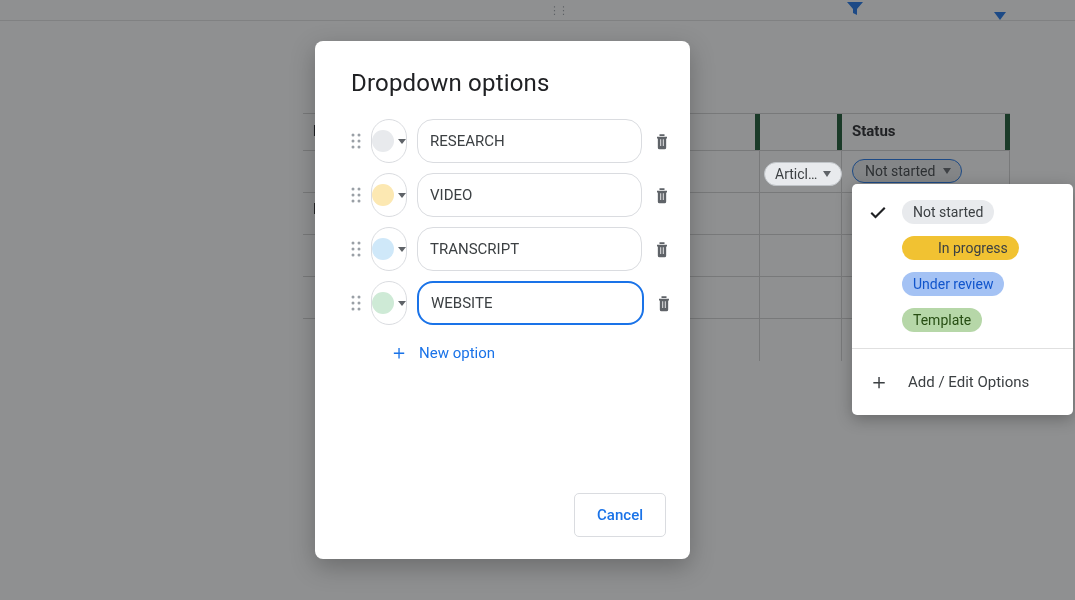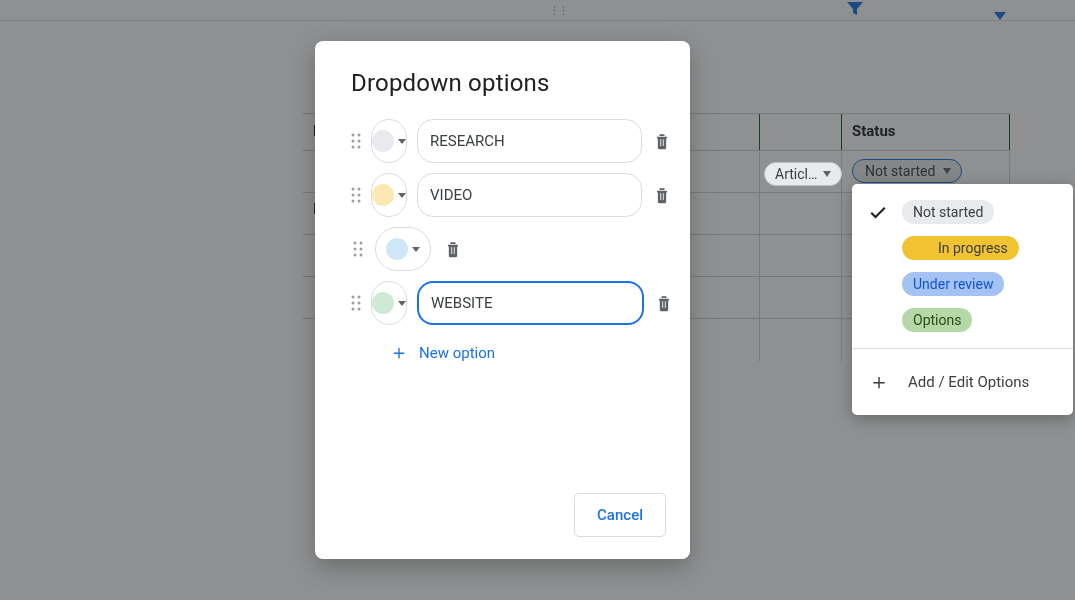--- a/index.html
+++ b/index.html
@@ -6,21 +6,21 @@
     body { width: 1075px; height: 600px; overflow: hidden; position: relative; background: #fff; }
     
     .bg-sheet { position: absolute; inset: 0; background: #fff; }
     .bg-toprow { height: 21px; border-bottom: 1px solid #e0e0e0; position: relative; }
     .bg-toprow .filter-ic { position: absolute; left: 847px; top: 2px; color: #1a73e8; font-size: 14px; }
     .bg-toprow .drop-ic { position: absolute; left: 994px; top: 5px; }
     .bg-toprow .handle-ic { position: absolute; left: 549px; top: 4px; color: #9aa0a6; font-size: 11px; letter-spacing: -2px; }
     
     .bg-table { position: absolute; left: 303px; top: 113px; }
     .bg-header { display: flex; border-top: 1px solid #d0d0d0; border-bottom: 1px solid #d0d0d0; height: 38px; }
-    .bg-hcell { border-right: 1px solid #14532d; padding: 8px 10px; font-weight: bold; font-size: 15px; color: #202124; background:#fff; }
+    .bg-hcell { border-right: 5px solid #14532d; padding: 8px 10px; font-weight: bold; font-size: 15px; color: #202124; background:#fff; }
     .bg-row { display: flex; border-bottom: 1px solid #d0d0d0; height: 42px; }
     .bg-cell { border-right: 1px solid #d0d0d0; padding: 8px 10px; font-size: 14px; }
     .col-d { width: 457px; }
     .col-e { width: 82px; }
     .col-f { width: 168px; }
     
     .bg-chip { display: inline-flex; align-items: center; gap: 6px; background: #e8eaed; border: 1px solid #c0c4c8; border-radius: 14px; padding: 3px 10px; font-size: 14px; color: #3c4043; }
     .bg-chip svg { width: 8px; height: 6px; }
     .status-selected { display: inline-flex; align-items: center; gap: 8px; border: 1.5px solid #1a73e8; border-radius: 16px; padding: 3px 10px 3px 12px; font-size: 14px; color: #3c4043; background: #e8eaed; }
     
@@ -198,20 +198,21 @@
             <circle cx="2" cy="14" r="1.5" fill="#9aa0a6"></circle>
             <circle cx="8" cy="14" r="1.5" fill="#9aa0a6"></circle>
           </svg>
         </span>
         <div class="color-btn">
           <span class="swatch sw-blue"></span>
           <svg width="8" height="5" viewBox="0 0 8 5">
             <path fill="#5f6368" d="M0 0h8L4 5z"></path>
           </svg>
         </div>
+        <input class="opt-input" value="TRANSCRIPT" style="">
         <span class="trash-btn">
           <svg width="20" height="20" viewBox="0 0 24 24">
             <path fill="#5f6368" d="M6 7h12v2h-1v11a2 2 0 0 1-2 2H9a2 2 0 0 1-2-2V9H6V7zm3-3h6v2H9V4zm1 6v8h1v-8h-1zm3 0v8h1v-8h-1z"></path>
           </svg>
         </span>
       </div>
       <div class="option-row">
         <span class="drag-handle">
           <svg width="10" height="16" viewBox="0 0 10 16">
             <circle cx="2" cy="2" r="1.5" fill="#9aa0a6"></circle>
@@ -260,21 +261,21 @@
       <div class="menu-item">
         <span class="check"></span>
         <span class="pill pill-yellow">In progress</span>
       </div>
       <div class="menu-item">
         <span class="check"></span>
         <span class="pill pill-blue">Under review</span>
       </div>
       <div class="menu-item">
         <span class="check"></span>
-        <span class="pill pill-green">Options</span>
+        <span class="pill pill-green">Template</span>
       </div>
     </div>
   <div class="menu-divider"></div>
   <div class="menu-edit">
     <span class="plus-ic">＋</span>
     <span>Add / Edit Options</span>
   </div>
 </div>
 
 </body></html>

